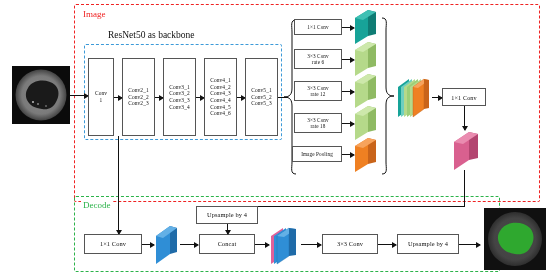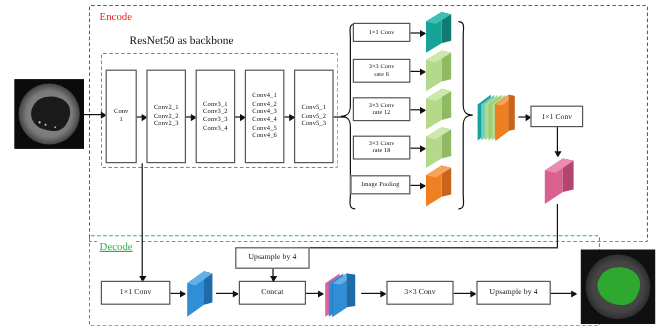--- a/index.html
+++ b/index.html
@@ -20,21 +20,21 @@
   }
   .backbone-region{
     left:84px;top:44px;width:198px;height:96px;
     border:1.6px dashed #3d9ad8;border-radius:2px;
   }
   .region-label{
     position:absolute;font-size:9px;line-height:10px;padding:0 2px;
     background:#fff;
   }
   .lbl-encode{left:6px;top:4px;color:#ef2222;}
-  .lbl-decode{left:6px;top:3px;color:#2cb34a;text-decoration:underline;}
+  .lbl-decode{left:6px;top:3px;color:#2cb34a;}
 
   .backbone-title{
     position:absolute;left:108px;top:30px;width:150px;text-align:left;
     font-size:9.5px;color:#111;
   }
 
   
   .box{
     position:absolute;box-sizing:border-box;
     border:1.1px solid #555;background:#fff;
@@ -77,21 +77,21 @@
 
   .brace{position:absolute;}
   .brace svg{display:block;overflow:visible;}
 </style>
 </head>
 <body>
 
 <div id="stage">
 
   <div class="abs encode-region">
-    <span class="region-label lbl-encode">Encode</span>
+    <span class="region-label lbl-encode">Image</span>
   </div>
 
   <div class="abs decode-region">
     <span class="region-label lbl-decode">Decode</span>
   </div>
 
   <div class="abs backbone-region"></div>
   <div class="backbone-title">ResNet50 as backbone</div>
 
   <div class="imgbox" style="left:12px;top:66px;width:58px;height:58px;">

